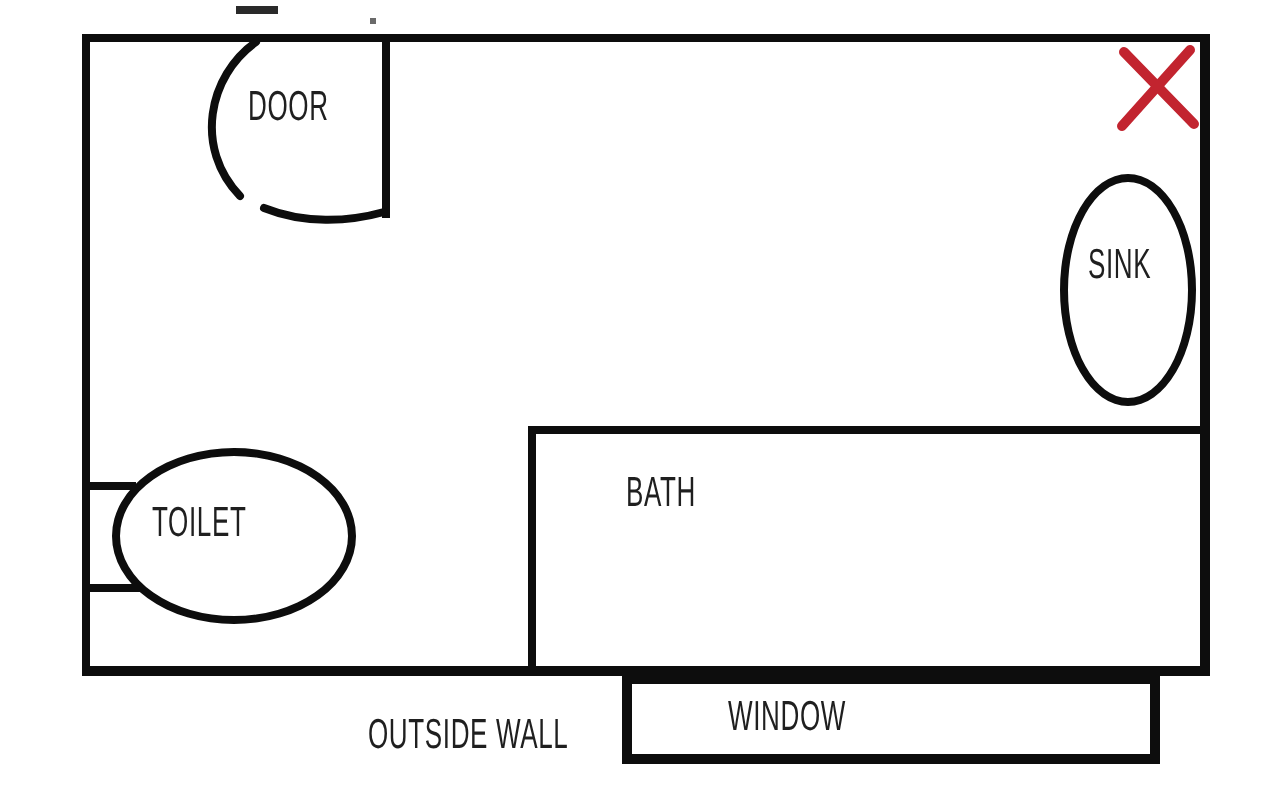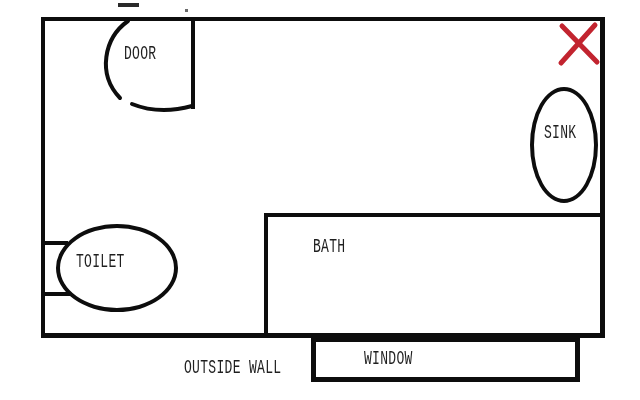--- a/index.html
+++ b/index.html
@@ -1,21 +1,21 @@
 <!DOCTYPE html>
 <html style="--ink: #0d0d0d; --label-ink: #1f1f1f; --bg: #ffffff;"><head>
 <meta charset="utf-8">
 <style>
   html,body{margin:0;padding:0;background:#ffffff;}
   .canvas{
     position:relative;
     width:640px;height:400px;
     background:var(--bg,#ffffff);
     overflow:hidden;
-    font-family:Liberation Mono, monospace;
+    font-family:Liberation Sans, sans-serif;
   }
   .wall{position:absolute;background:var(--ink,#0d0d0d);}
   .wall-top{left:41px;top:17px;width:564px;height:4px;}
   .wall-left{left:41px;top:17px;width:4px;height:321px;}
   .wall-right{left:600px;top:17px;width:5px;height:321px;}
   .wall-bottom{left:41px;top:333px;width:564px;height:5px;}
   .door-jamb{position:absolute;left:191px;top:19px;width:4px;height:90px;background:var(--ink,#0d0d0d);}
   .svg-overlay{position:absolute;left:0;top:0;width:640px;height:400px;pointer-events:none;}
   .stray-dash{position:absolute;left:118px;top:3px;width:21px;height:4px;background:#2a2a2a;}
   .stray-dot{position:absolute;left:185px;top:9px;width:3px;height:3px;background:#6a6a6a;}

